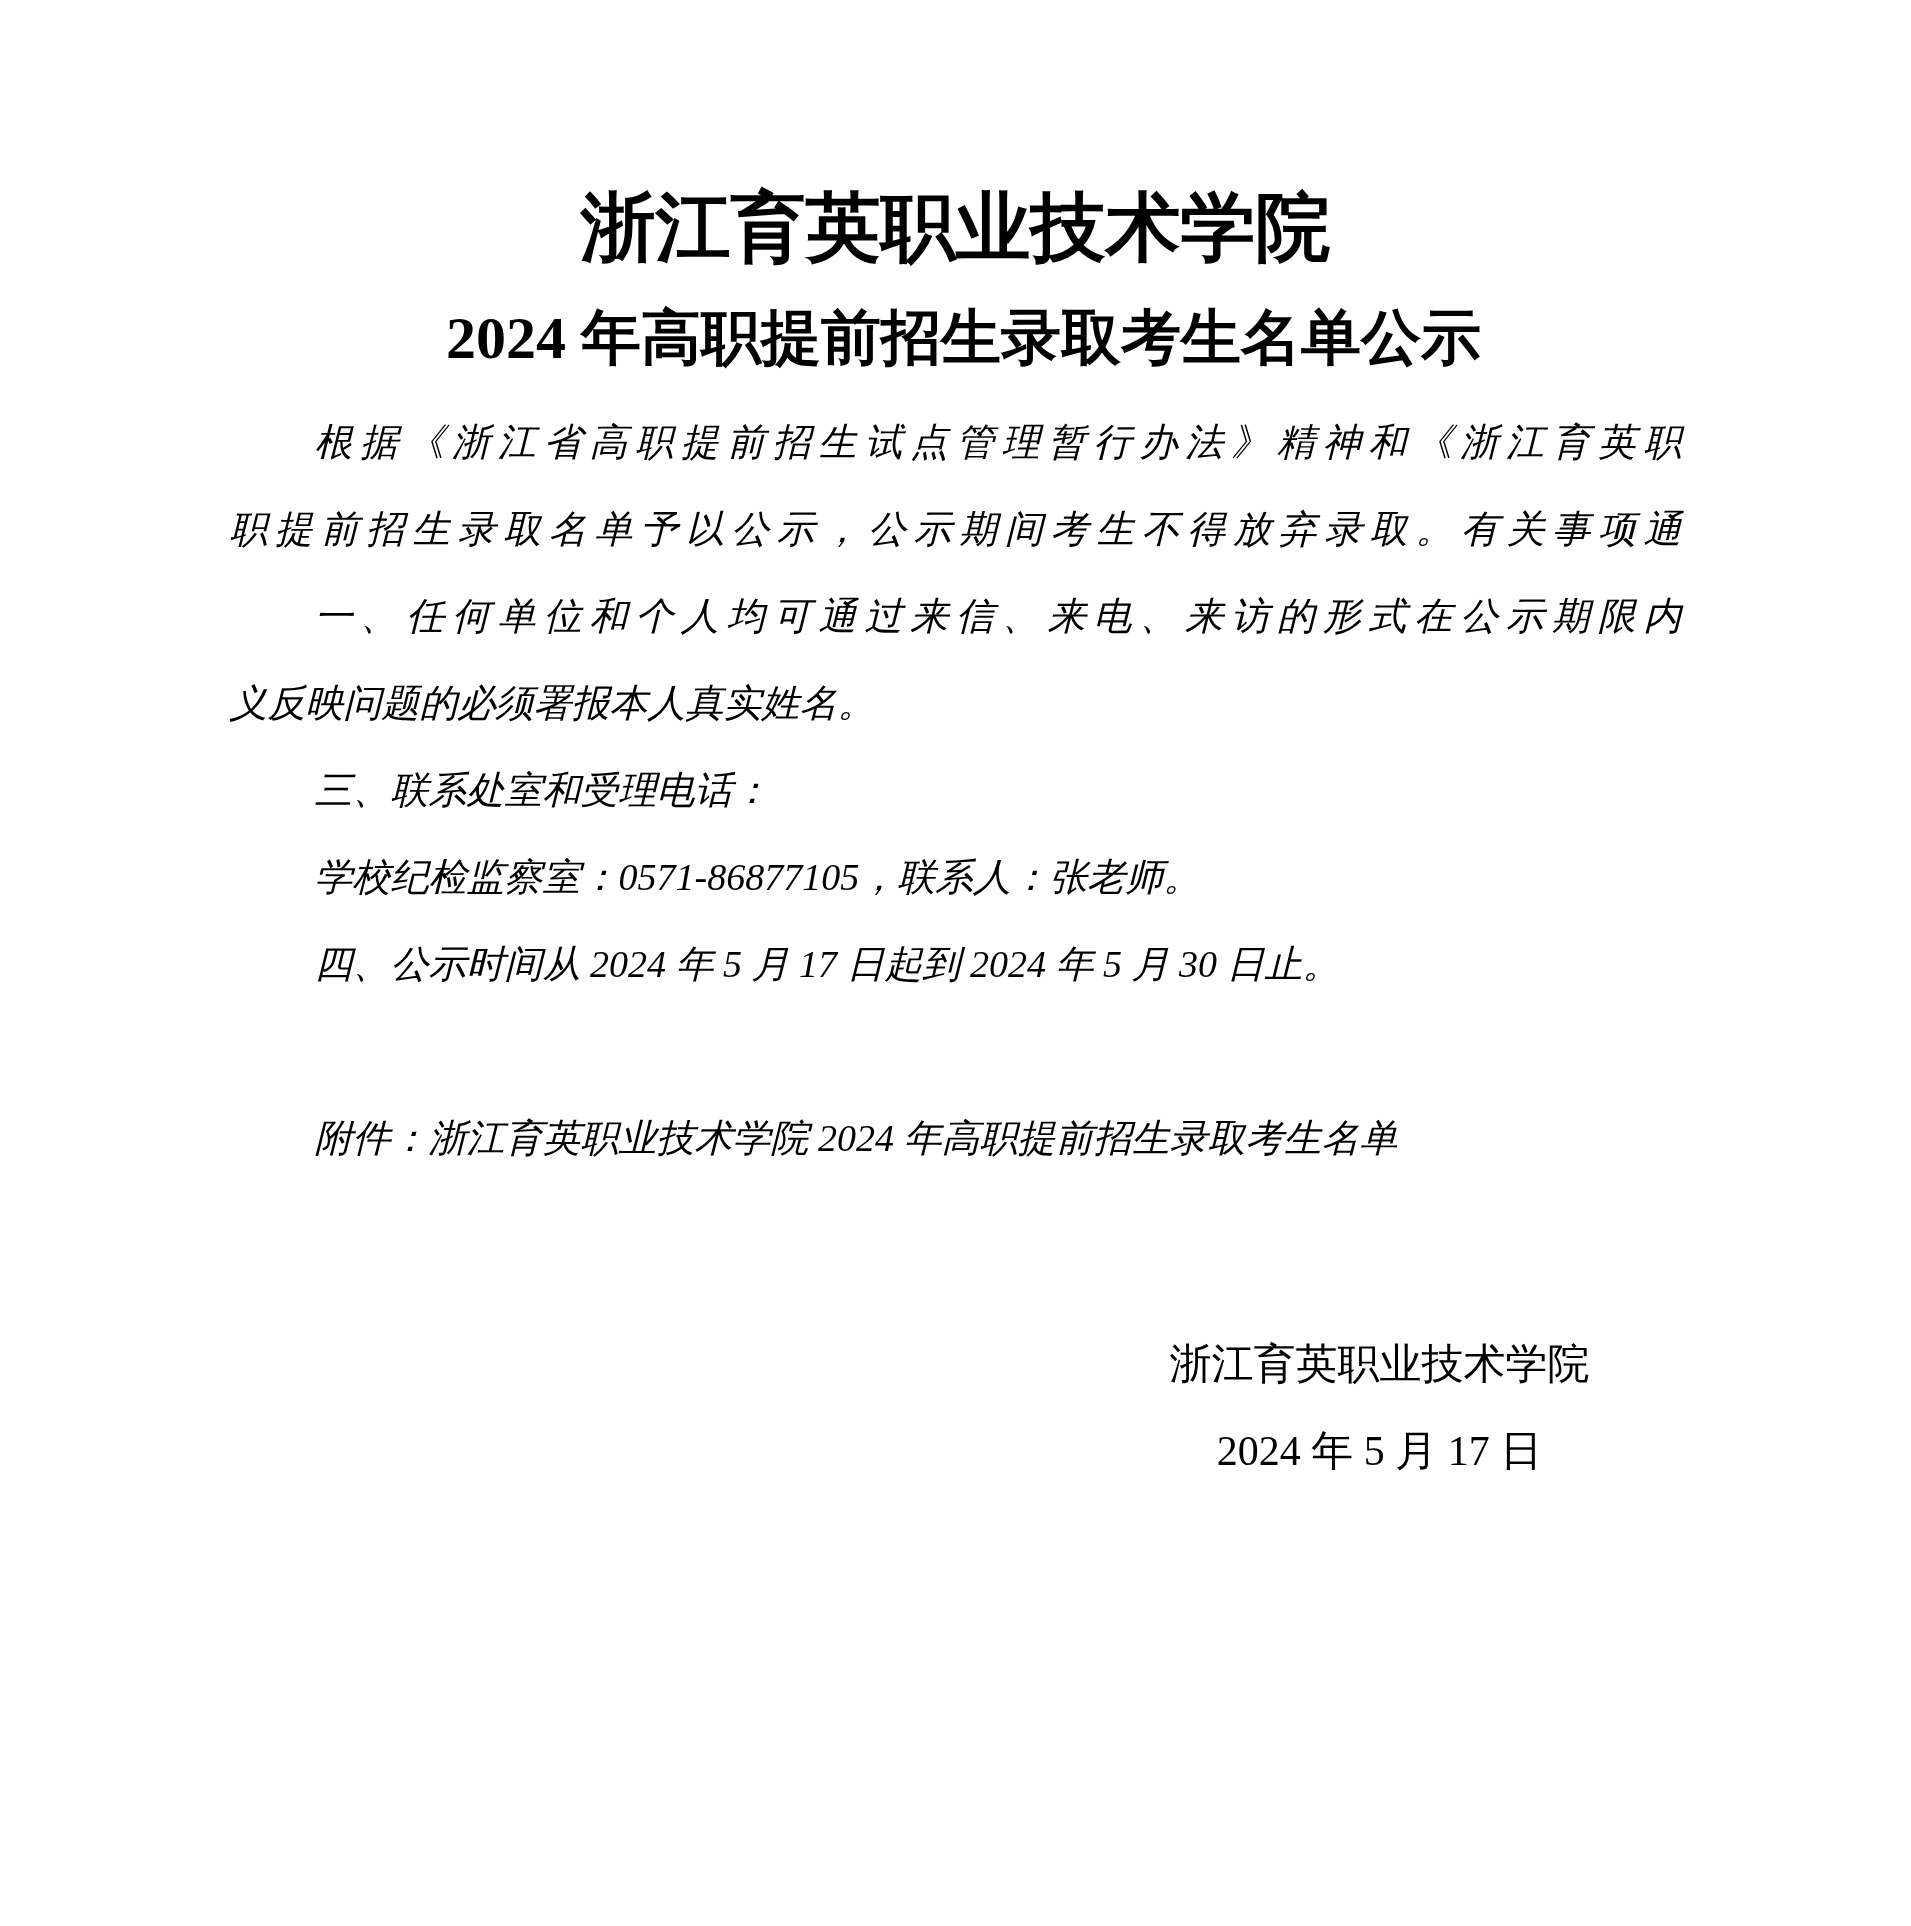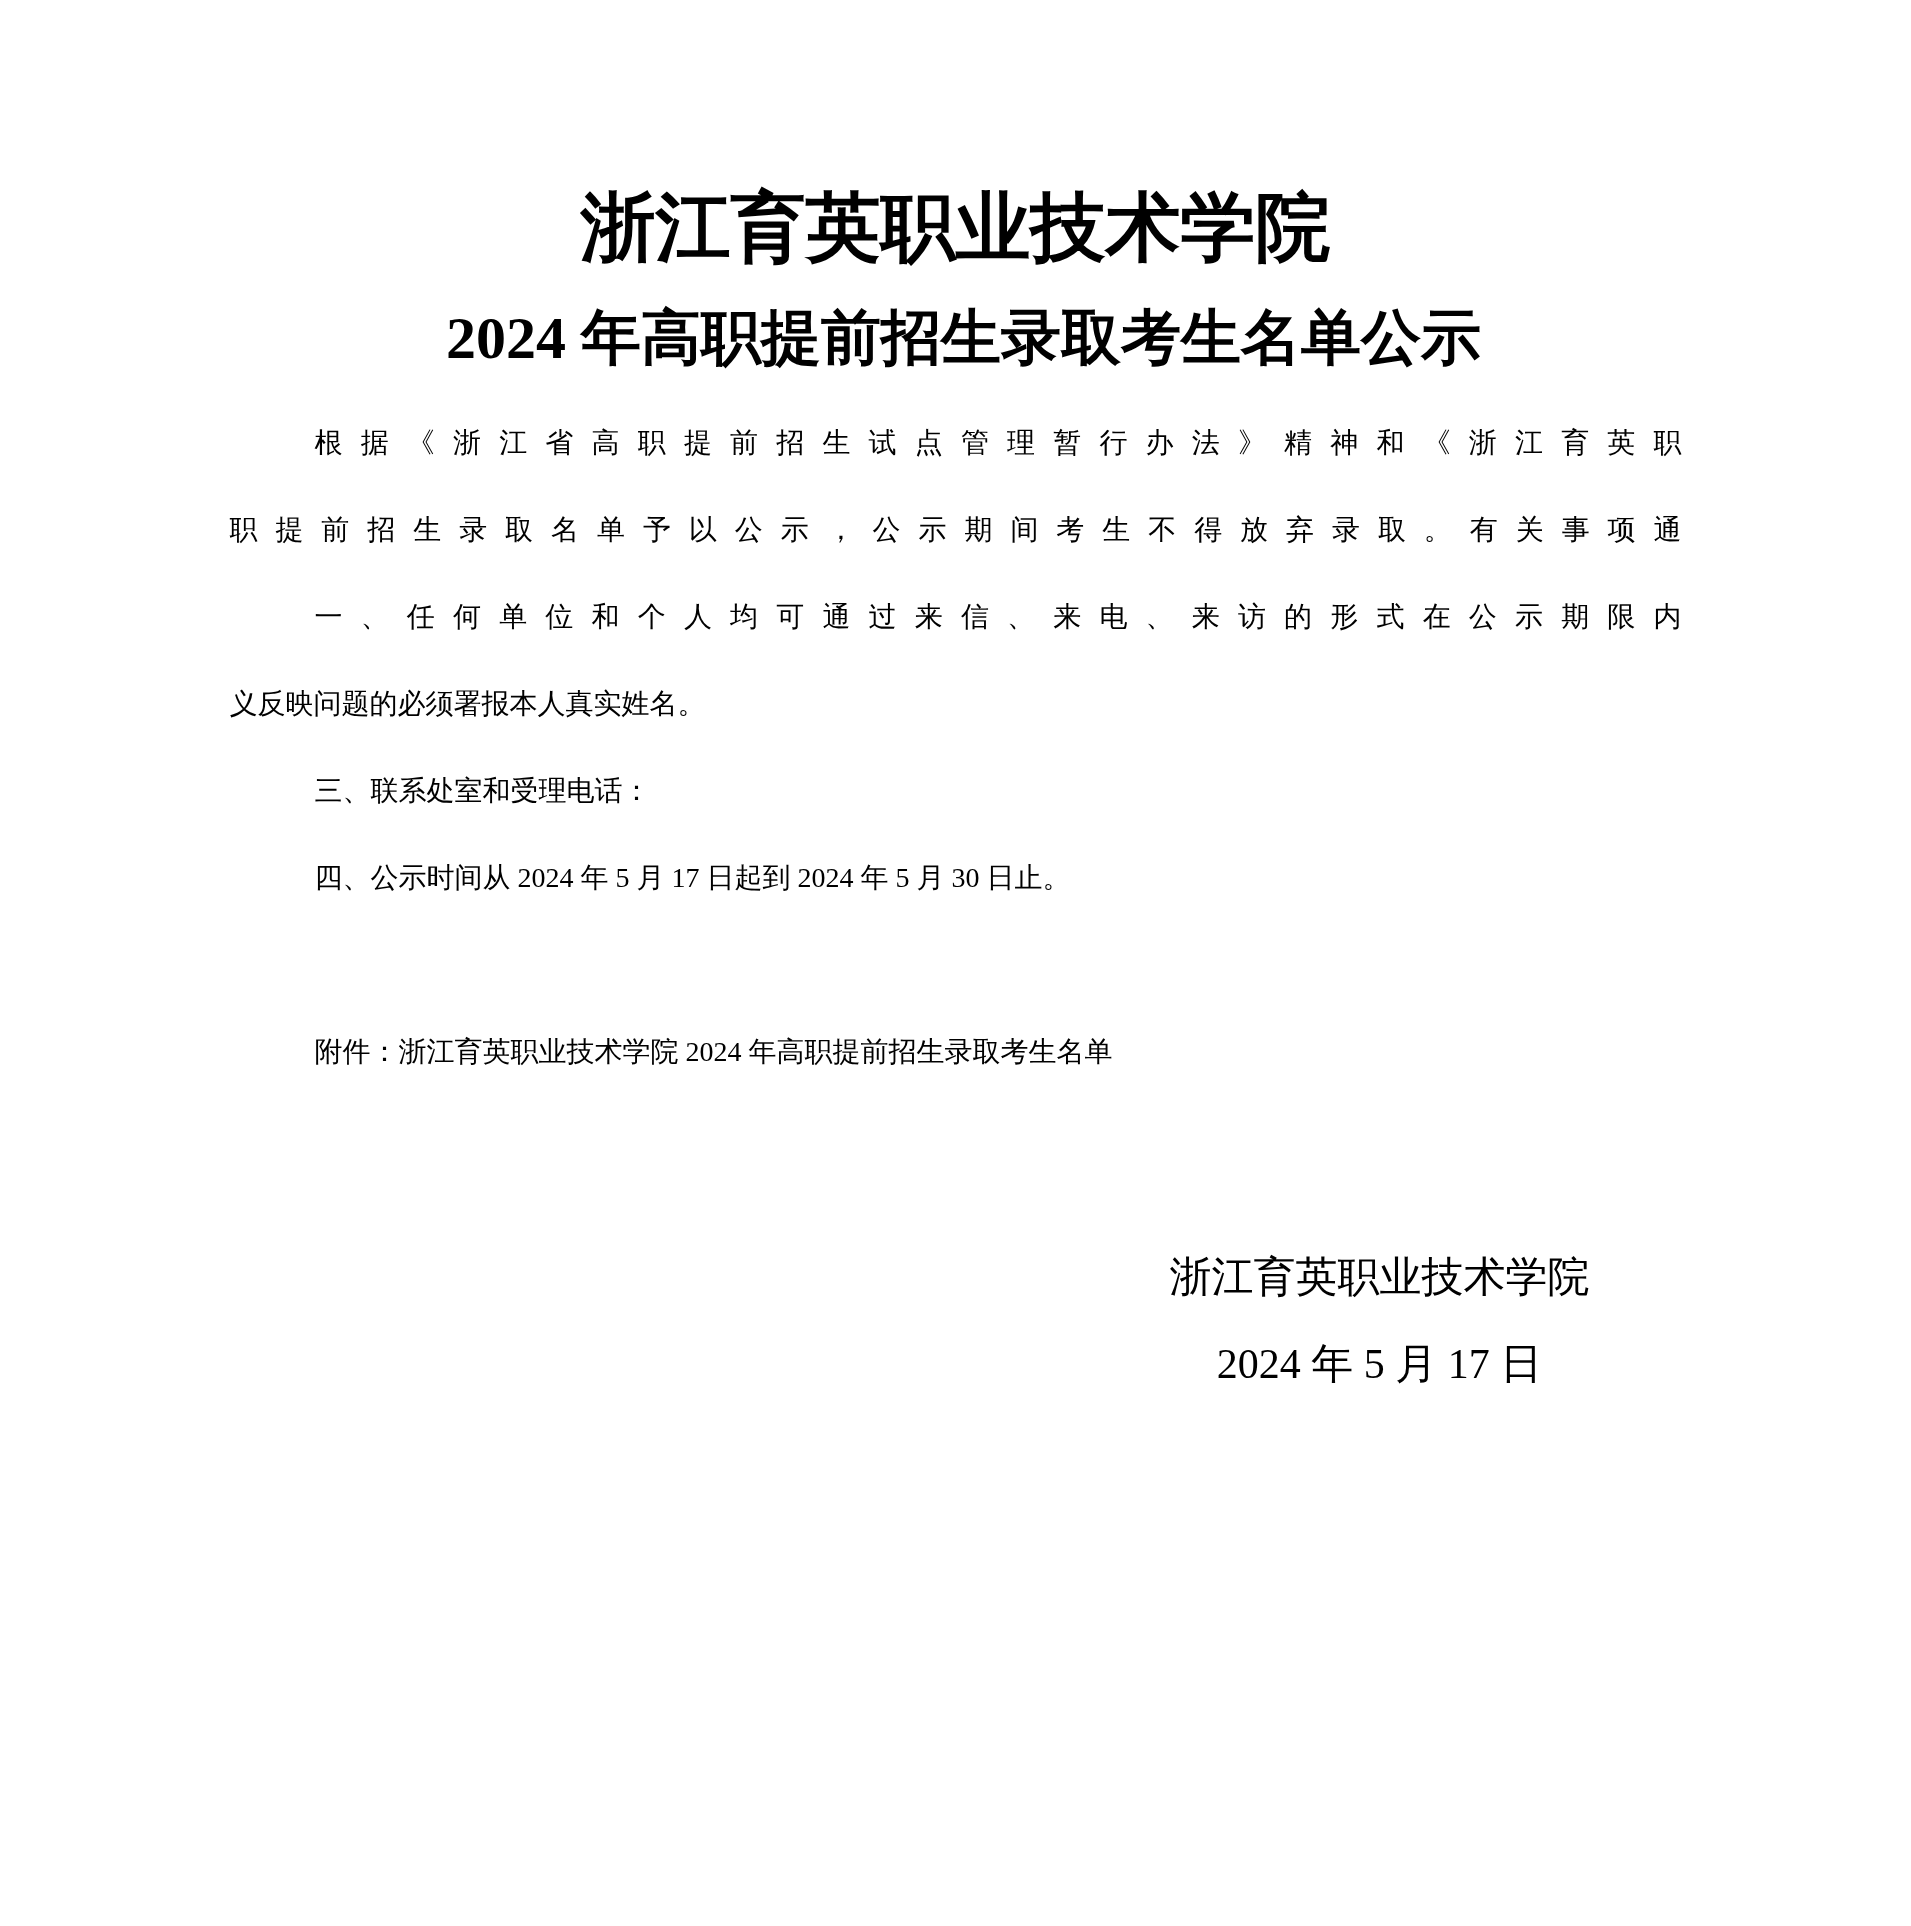--- a/index.html
+++ b/index.html
@@ -27,21 +27,22 @@
   .title2 {
     margin: 33px 0 0 16px;
     text-align: center;
     font-size: 60px;
     line-height: 71px;
     font-weight: 700;
   }
   .body-block {
     width: 1452px;
     margin: 25px auto 0 auto;
-    font-size: 28px;
+    font-size: 38px;
+    font-style: italic;
   }
   .line {
     min-height: 87px;
     line-height: 87px;
   }
   .indent {
     text-indent: 85px;
   }
   .just {
     text-align: justify;
@@ -70,20 +71,21 @@
   <h1 class="title1">浙江育英职业技术学院</h1>
 
   <h2 class="title2">2024 年高职提前招生录取考生名单公示</h2>
 
   <div class="body-block">
     <div class="line indent just">根据《浙江省高职提前招生试点管理暂行办法》精神和《浙江育英职</div>
     <div class="line just">职提前招生录取名单予以公示，公示期间考生不得放弃录取。有关事项通</div>
     <div class="line indent just">一、任何单位和个人均可通过来信、来电、来访的形式在公示期限内</div>
     <div class="line">义反映问题的必须署报本人真实姓名。</div>
     <div class="line indent">三、联系处室和受理电话：</div>
+    <div class="line indent">学校纪检监察室：0571-86877105，联系人：张老师。</div>
     <div class="line indent">四、公示时间从 2024 年 5 月 17 日起到 2024 年 5 月 30 日止。</div>
     <div class="line blank"></div>
     <div class="line indent">附件：浙江育英职业技术学院 2024 年高职提前招生录取考生名单</div>
   </div>
 
   <div class="footer">
     <div class="line">浙江育英职业技术学院</div>
     <div class="line">2024 年 5 月 17 日</div>
   </div>
 

